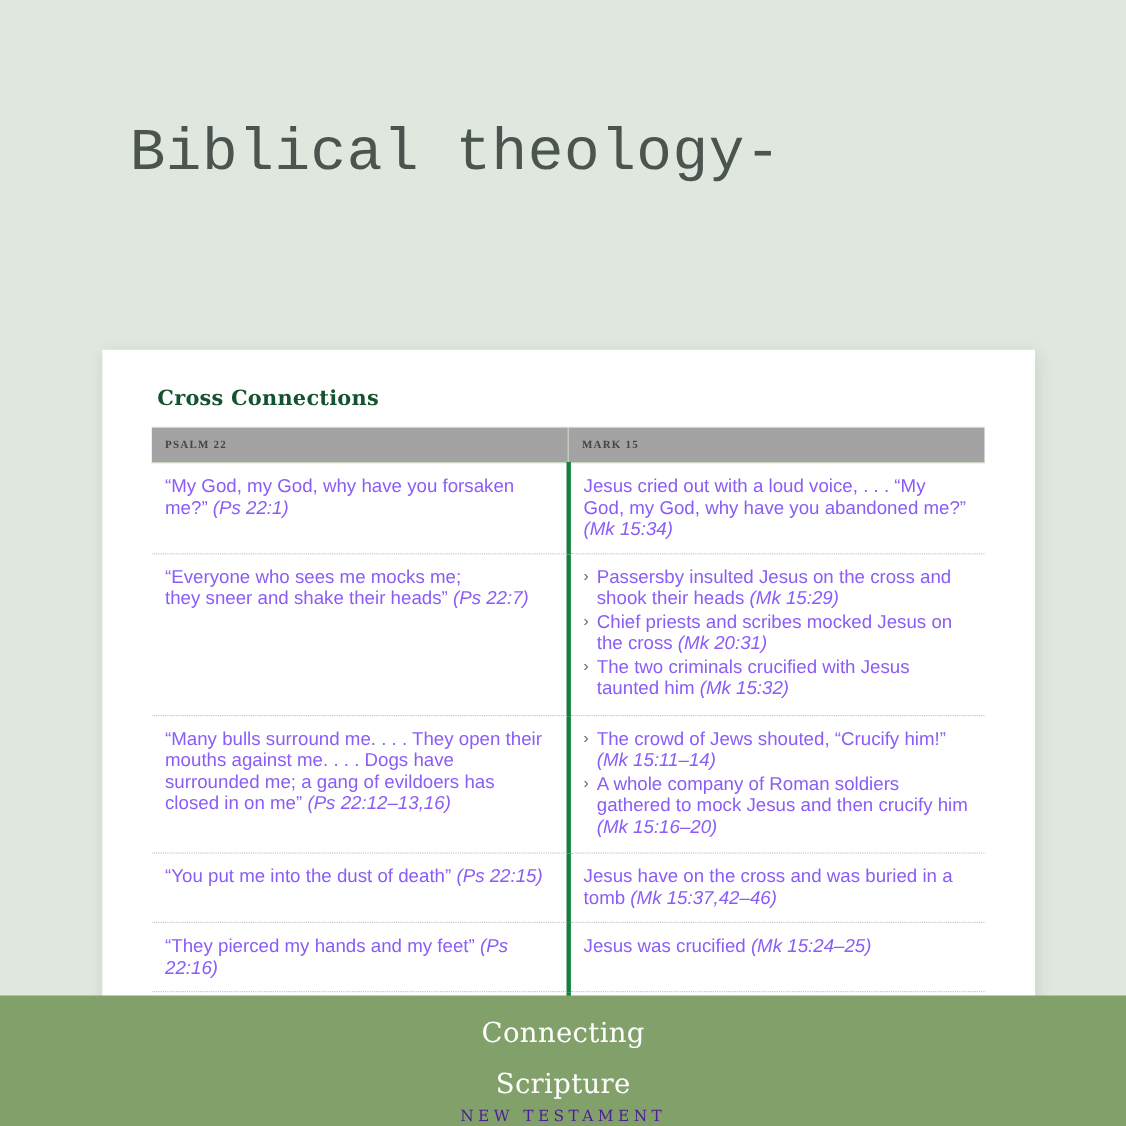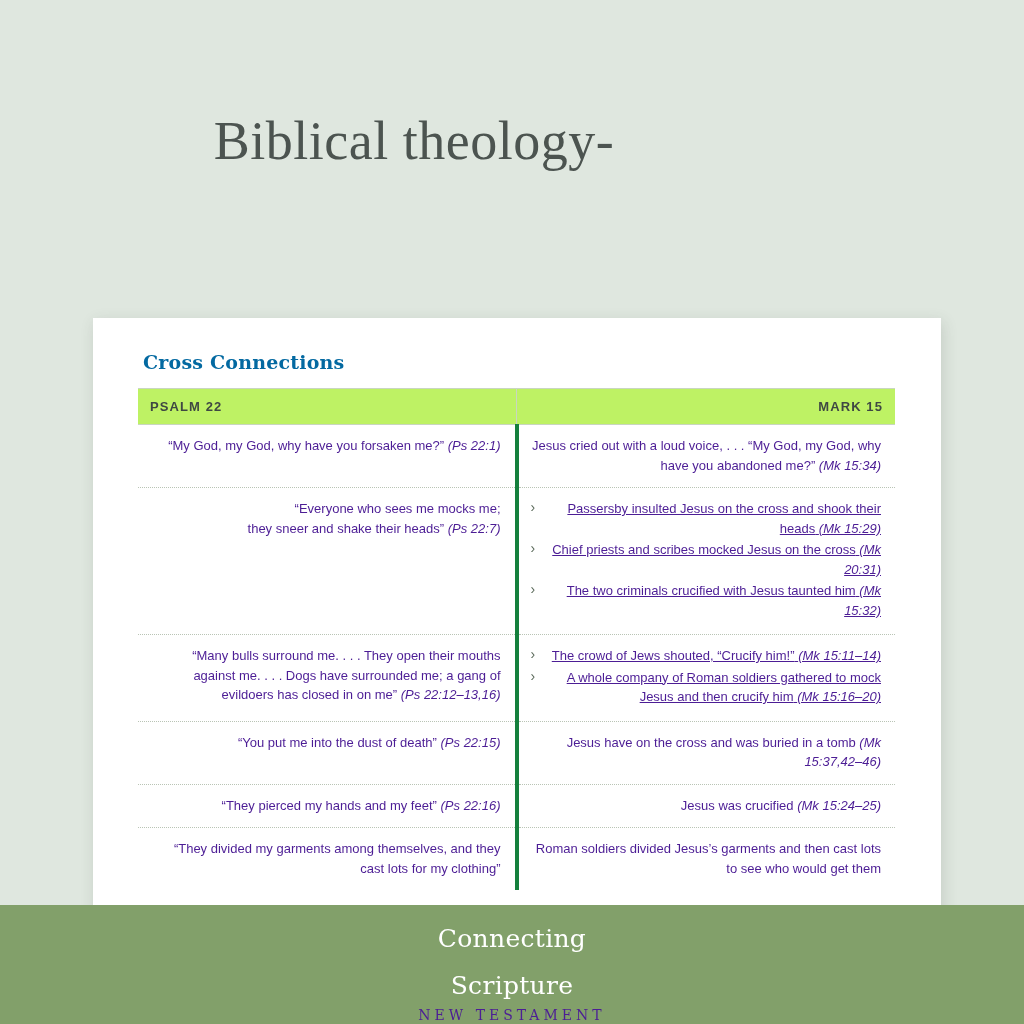--- a/index.html
+++ b/index.html
@@ -15,21 +15,21 @@
   }
 
   
   .headline {
     position: absolute;
     top: 108px;
     left: 0;
     width: 828px;
     text-align: center;
     color: #4c5450;
-    font-family: Liberation Serif, serif;
+    font-family: Liberation Mono, monospace;
     font-weight: 300;
     font-size: 54px;
     line-height: 66px;
     letter-spacing: 0.5px;
   }
   .headline .line1 { display: block; }
   .headline .line2 { display: block; }
   .headline .bold {
     font-weight: 700;
     color: #444c48;
@@ -47,76 +47,73 @@
     overflow: hidden;
   }
 
   .card-title {
     position: absolute;
     left: 50px;
     top: 33px;
     font-family: "DejaVu Serif", serif;
     font-weight: 700;
     font-size: 19px;
-    color: #0369a1;
+    color: #14532d;
     letter-spacing: 0.2px;
   }
 
   
   table.chart {
     position: absolute;
     left: 45px;
     top: 70px;
     width: 757px;
     border-collapse: collapse;
     table-layout: fixed;
   }
   table.chart col.c1 { width: 50%; }
   table.chart col.c2 { width: 50%; }
 
   table.chart thead th {
-    background: #bef264;
+    background: #a3a3a3;
     text-align: left;
-    font-size: 13px;
+    font-size: 10px;
     font-weight: 700;
     letter-spacing: 1.1px;
     color: #3f4843;
     padding: 10px 12px 10px 12px;
     border-top: 1px solid #c9d6c0;
     border-bottom: 1px solid #c9d6c0;
-    font-family: Liberation Sans, sans-serif;
+    font-family: Liberation Serif, serif;
   }
   table.chart thead th.col2 {
     border-left: 1px solid #c9d6c0;
-    text-align: right;
   }
 
   table.chart td {
     vertical-align: top;
     padding: 11px 14px 12px 12px;
-    font-size: 13px;
+    font-size: 17px;
     line-height: 19.5px;
-    color: #4c1d95;
+    color: #8b5cf6;
     border-bottom: 1px dotted #b9c4b5;
     font-family: "Liberation Sans", sans-serif;
-    text-align: right;
   }
   table.chart td.col2 {
     border-left: 4px solid #15803d;
   }
   table.chart tr:last-child td {
     border-bottom: none;
   }
   .ref { font-style: italic; }
 
   ul.bullets {
     margin: 0;
     padding: 0;
     list-style: none;
-    text-decoration: underline;
   }
   ul.bullets li {
     position: relative;
     padding-left: 12px;
     margin-bottom: 2px;
   }
   ul.bullets li:before {
     content: "\203A";
     position: absolute;
     left: 0;

